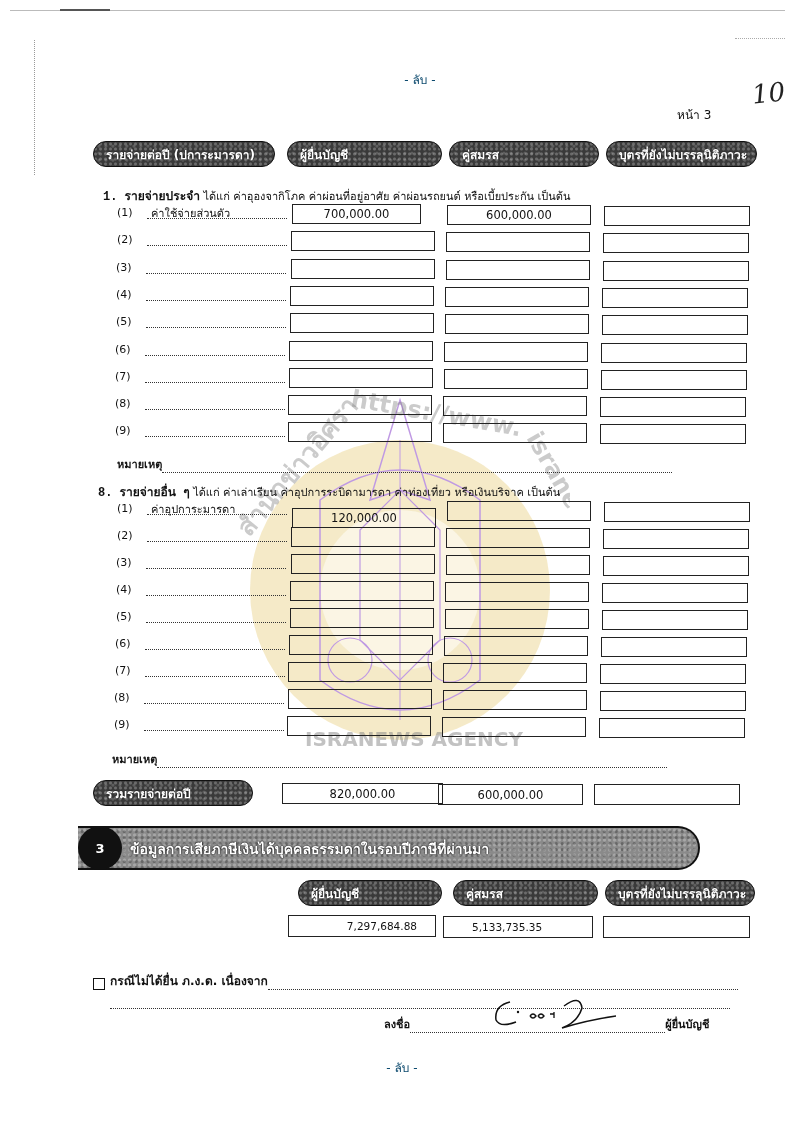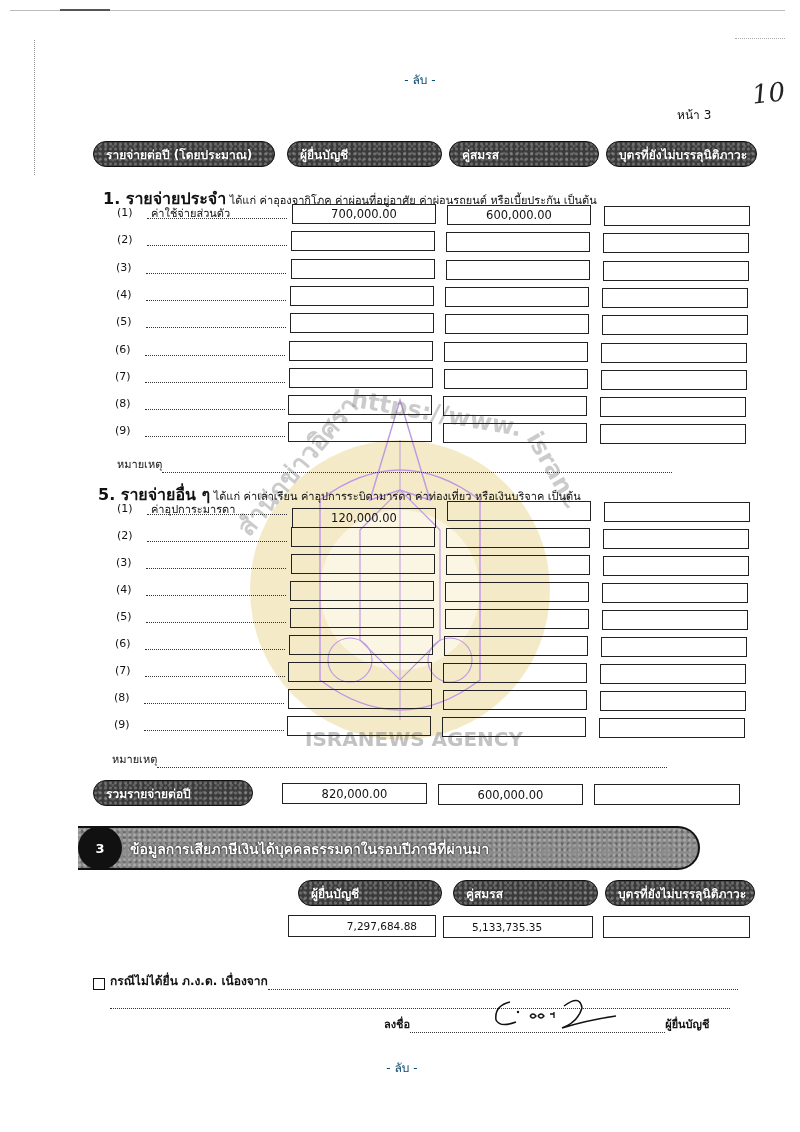--- a/index.html
+++ b/index.html
@@ -24,26 +24,26 @@
       radial-gradient(circle at 70% 60%, rgba(255,255,255,0.18) 0 1px, transparent 2px) 0 0/7px 7px,
       #3a3a3a;
     color: #fff; font-size: 12px; font-weight: bold;
     display: flex; align-items: center; padding-left: 12px; box-sizing: border-box;
     border: 1px solid #111;
     text-shadow: 0 0 2px #000;
     white-space: nowrap; overflow: hidden;
   }
 
   .sec-title { font-size: 11px; }
-  .sec-title b { font-size: 16px; }
+  .sec-title b { font-size: 12px; font-family: Liberation Mono, monospace; }
   .row-label { font-size: 11px; width: 170px; display:flex; align-items:flex-end; }
   .row-label .num { width: 30px; }
   .row-label .dots { flex:1; border-bottom: 1px dotted #333; height: 14px; font-size: 11px; padding-left: 4px; }
   .box { border: 1px solid #222; height: 18px; box-sizing: border-box; background: transparent; font-size: 11.5px; display:flex; align-items:center; justify-content:center; }
-  .note { font-size: 11px; font-weight: normal; display:flex; align-items:flex-end; }
+  .note { font-size: 11px; font-weight: bold; display:flex; align-items:flex-end; }
   .note .dots { border-bottom: 1px dotted #333; height: 12px; }
 
   .sec3 {
     left: 78px; top: 826px; width: 622px; height: 44px;
     border-radius: 0 24px 24px 0; border: 2px solid #111; border-left: none;
     background:
       radial-gradient(circle at 30% 40%, rgba(255,255,255,0.25) 0 1px, transparent 2px) 0 0/5px 5px,
       radial-gradient(circle at 70% 60%, rgba(0,0,0,0.25) 0 1px, transparent 2px) 0 0/6px 6px,
       #8a8a8a;
     box-sizing: border-box;
@@ -80,36 +80,36 @@
   <path d="M130 150 L170 110 L210 150 L210 260 L170 300 L130 260 Z" fill="none" stroke="#b98fe0" stroke-width="1.2"></path>
   <circle cx="120" cy="280" r="22" fill="none" stroke="#b98fe0" stroke-width="1.2"></circle>
   <circle cx="220" cy="280" r="22" fill="none" stroke="#b98fe0" stroke-width="1.2"></circle>
   <line x1="170" y1="60" x2="170" y2="340" stroke="#b98fe0" stroke-width="1"></line>
   <text x="20" y="120" transform="rotate(-50 60 140)" font-size="26" fill="rgba(110,110,110,0.4)" font-family="DejaVu Sans, sans-serif" font-weight="bold">สำนักข่าวอิศรา</text>
   <text x="120" y="35" font-size="24" fill="rgba(110,110,110,0.4)" font-family="DejaVu Sans, sans-serif" font-weight="bold" transform="rotate(10 170 30)">https://www.</text>
   <text x="260" y="60" transform="rotate(60 280 90)" font-size="24" fill="rgba(110,110,110,0.4)" font-family="DejaVu Sans, sans-serif" font-weight="bold">isranews.org</text>
   <text x="75" y="366" font-size="20" fill="rgba(120,120,120,0.5)" font-family="DejaVu Sans, sans-serif" font-weight="bold">ISRANEWS AGENCY</text>
 </svg>
 
-<div class="abs pill" style="left:93px;top:141px;width:182px;">รายจ่ายต่อปี (โดยประมาณ)</div>
+<div class="abs pill" style="left:93px;top:141px;width:182px;">รายจ่ายต่อปี (ปการะมารดา)</div>
 <div class="abs pill" style="left:287px;top:141px;width:155px;">ผู้ยื่นบัญชี</div>
 <div class="abs pill" style="left:449px;top:141px;width:150px;">คู่สมรส</div>
 <div class="abs pill" style="left:606px;top:141px;width:151px;">บุตรที่ยังไม่บรรลุนิติภาวะ</div>
 
 <div class="abs sec-title" style="left:103px;top:186px;">
   <b>1. รายจ่ายประจำ</b>
   <span>ได้แก่ ค่าอุองจากิโภค ค่าผ่อนที่อยู่อาศัย ค่าผ่อนรถยนต์ หรือเบี้ยประกัน  เป็นต้น</span>
 </div>
 
 <div id="s1rows">
     <div class="abs row-label" style="left:117px;top:204px;">
       <span class="num">(1)</span>
       <span class="dots">ค่าใช้จ่ายส่วนตัว</span>
     </div>
-    <div class="abs box" style="left:292px;top:204px;width:144px;height:20px;">700,000.00</div>
+    <div class="abs box" style="left:292px;top:204px;width:129px;height:20px;">700,000.00</div>
     <div class="abs box" style="left:447px;top:205px;width:144px;height:20px;">600,000.00</div>
     <div class="abs box" style="left:604px;top:206px;width:146px;height:20px;"></div>
     <div class="abs row-label" style="left:117px;top:231.3px;">
       <span class="num">(2)</span>
       <span class="dots"></span>
     </div>
     <div class="abs box" style="left:291px;top:231.3px;width:144px;height:20px;"></div>
     <div class="abs box" style="left:446px;top:232.3px;width:144px;height:20px;"></div>
     <div class="abs box" style="left:603px;top:233.3px;width:146px;height:20px;"></div>
     <div class="abs row-label" style="left:116px;top:258.6px;">
@@ -162,21 +162,21 @@
     <div class="abs box" style="left:443px;top:423.4px;width:144px;height:20px;"></div>
     <div class="abs box" style="left:600px;top:424.4px;width:146px;height:20px;"></div>
   </div>
 
 <div class="abs note" style="left:117px;top:455px;">
   <span>หมายเหตุ</span>
   <span class="dots" style="width:510px;"></span>
 </div>
 
 <div class="abs sec-title" style="left:98px;top:482px;">
-  <b>5. รายจ่ายอื่น ๆ</b>
+  <b>8. รายจ่ายอื่น ๆ</b>
   <span>ได้แก่ ค่าเล่าเรียน ค่าอุปการระบิดามารดา ค่าท่องเที่ยว หรือเงินบริจาค เป็นต้น</span>
 </div>
 
 <div id="s2rows">
     <div class="abs row-label" style="left:117px;top:500px;">
       <span class="num">(1)</span>
       <span class="dots">ค่าอุปการะมารดา</span>
     </div>
     <div class="abs box" style="left:292px;top:508px;width:144px;height:20px;">120,000.00</div>
     <div class="abs box" style="left:447px;top:501px;width:144px;height:20px;"></div>
@@ -238,21 +238,21 @@
     <div class="abs box" style="left:442px;top:717px;width:144px;height:20px;"></div>
     <div class="abs box" style="left:599px;top:718px;width:146px;height:20px;"></div>
   </div>
 
 <div class="abs note" style="left:112px;top:750px;">
   <span>หมายเหตุ</span>
   <span class="dots" style="width:510px;"></span>
 </div>
 
 <div class="abs pill" style="left:93px;top:780px;width:160px;height:26px;">รวมรายจ่ายต่อปี</div>
-<div class="abs box" style="left:282px;top:783px;width:145px;height:21px;">820,000.00</div>
+<div class="abs box" style="left:282px;top:783px;width:161px;height:21px;">820,000.00</div>
 <div class="abs box" style="left:438px;top:784px;width:145px;height:21px;">600,000.00</div>
 <div class="abs box" style="left:594px;top:784px;width:146px;height:21px;"></div>
 
 <div class="abs sec3"></div>
 <div class="abs sec3-badge">3</div>
 <div class="abs sec3-text">ข้อมูลการเสียภาษีเงินได้บุคคลธรรมดาในรอบปีภาษีที่ผ่านมา</div>
 
 <div class="abs pill" style="left:298px;top:880px;width:144px;">ผู้ยื่นบัญชี</div>
 <div class="abs pill" style="left:453px;top:880px;width:145px;">คู่สมรส</div>
 <div class="abs pill" style="left:605px;top:880px;width:150px;">บุตรที่ยังไม่บรรลุนิติภาวะ</div>

